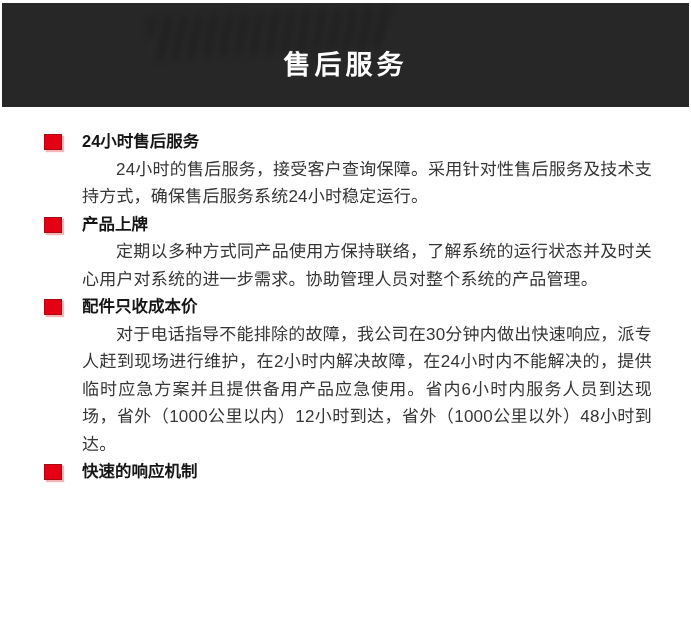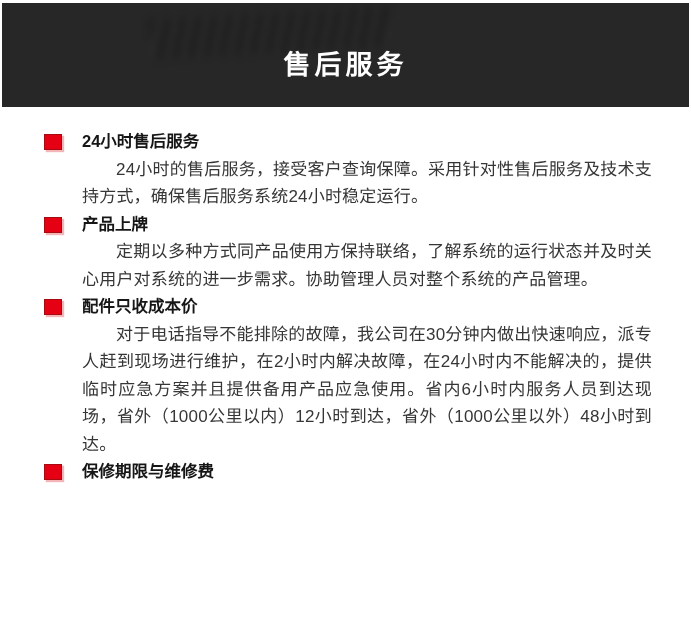--- a/index.html
+++ b/index.html
@@ -114,18 +114,18 @@
       <h2 class="sec-title">
         <span class="bullet"></span>
         <span>配件只收成本价</span>
       </h2>
       <p>对于电话指导不能排除的故障，我公司在30分钟内做出快速响应，派专人赶到现场进行维护，在2小时内解决故障，在24小时内不能解决的，提供临时应急方案并且提供备用产品应急使用。省内6小时内服务人员到达现场，省外（1000公里以内）12小时到达，省外（1000公里以外）48小时到达。</p>
     </div>
 
     <div class="sec">
       <h2 class="sec-title">
         <span class="bullet"></span>
-        <span>保修期限与维修费</span>
+        <span>快速的响应机制</span>
       </h2>
     </div>
 
   </div>
 </div>
 
 </body></html>

